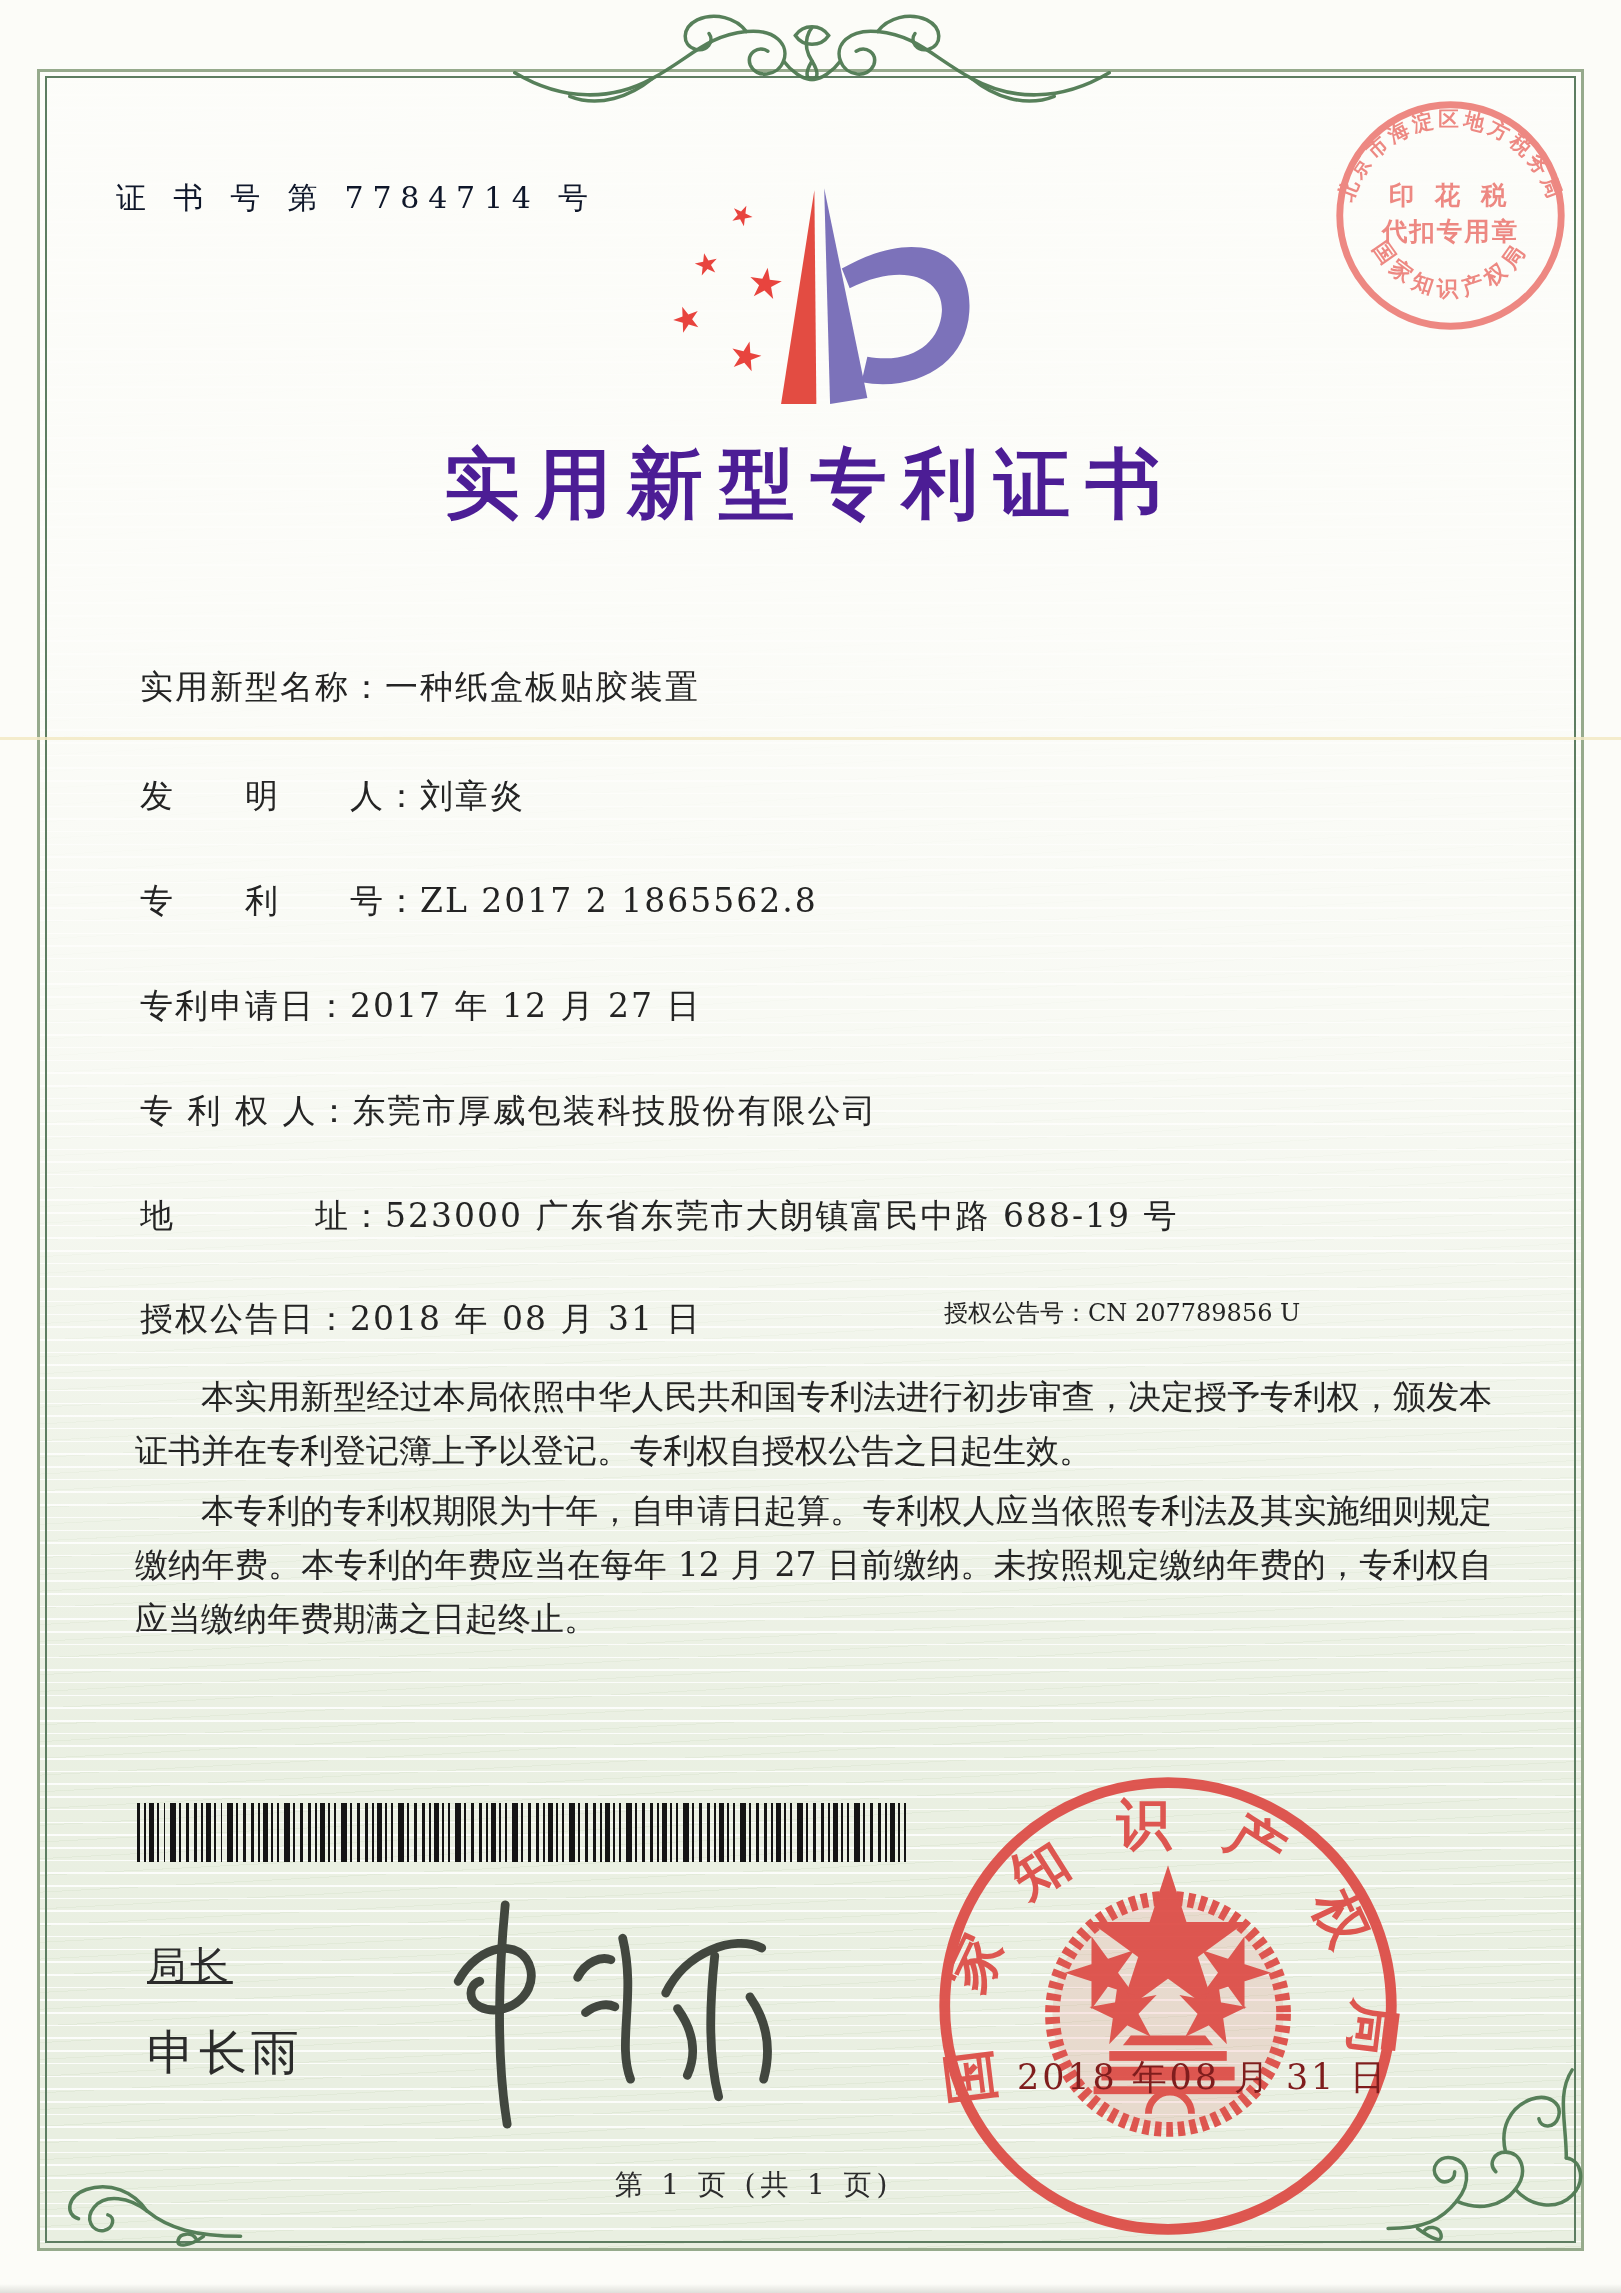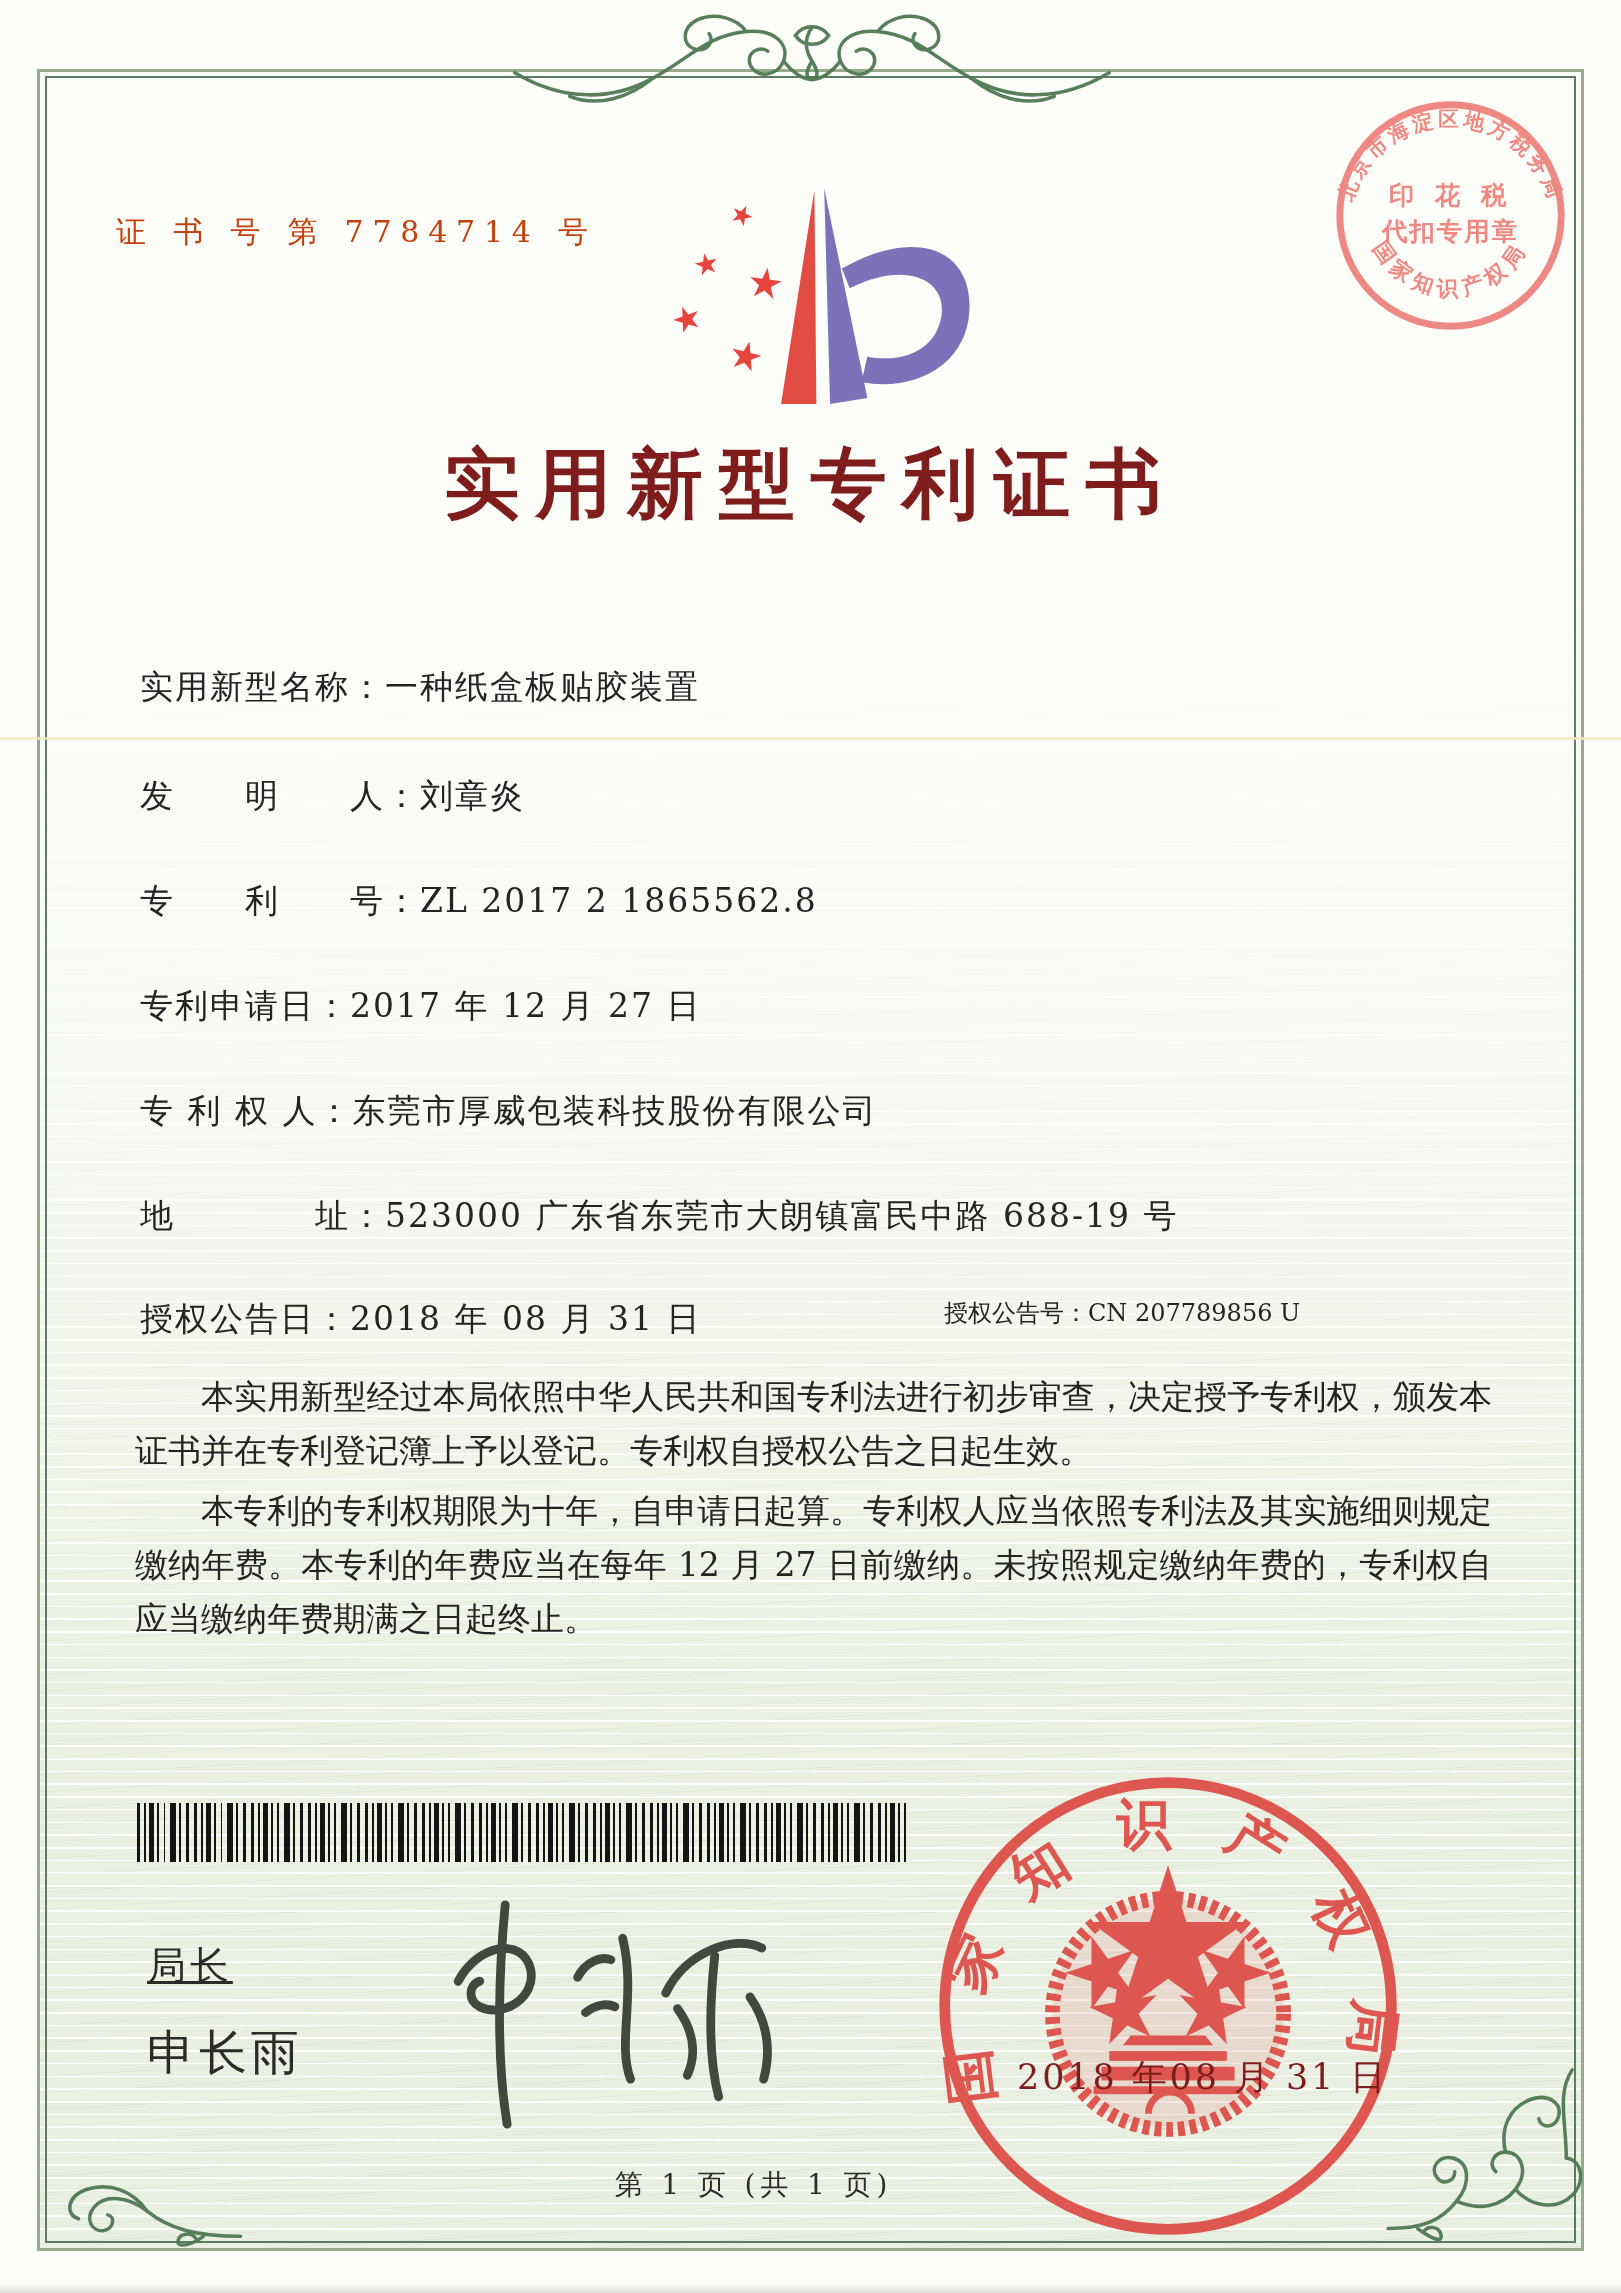--- a/index.html
+++ b/index.html
@@ -25,23 +25,23 @@
       rgba(253,253,250,.72) 46%,
       rgba(253,253,250,.35) 62%,
       rgba(253,253,250,.06) 76%,
       rgba(253,253,250,0) 100%);
   }
   .frame-outer{position:absolute;inset:69px 37px 43px 37px;border:3.9px solid #96aa8c;}
   .frame-inner{position:absolute;inset:76px 45px 51px 45px;border:2px solid #5d7d61;}
   .scan-line{position:absolute;left:0;top:737px;width:100%;height:2.9px;background:#f2e9c4;opacity:.85;}
   .bottom-edge{position:absolute;left:0;bottom:0;width:100%;height:9.8px;background:linear-gradient(180deg,rgba(0,0,0,0),rgba(120,125,115,.25));}
 
-  .cert-no{position:absolute;left:116px;top:178px;font-size:30px;letter-spacing:8.8px;color:#c2410c;margin-top:34px;}
+  .cert-no{position:absolute;left:116px;top:178px;font-size:30px;letter-spacing:8.8px;color:#0f172a;}
   .title{position:absolute;left:0;top:434px;width:100%;text-align:center;
-    font-size:76px;font-weight:600;letter-spacing:15.7px;color:#7f1d1d;}
+    font-size:76px;font-weight:600;letter-spacing:15.7px;color:#4c1d95;}
 
   .row{position:absolute;left:140px;font-size:33px;color:#242424;white-space:nowrap;text-align:right;}
   .row .lab{letter-spacing:2px;}
   .row .val{letter-spacing:2px;}
   .row-r{position:absolute;left:944px;font-size:24px;color:#242424;white-space:nowrap;}
 
   .body-text{position:absolute;left:135px;top:1370px;width:1357px;
     font-size:33px;line-height:54px;text-align:justify;color:#242424;}
   .body-text p{margin:0 0 5.9px 0;text-indent:2em;}
 

